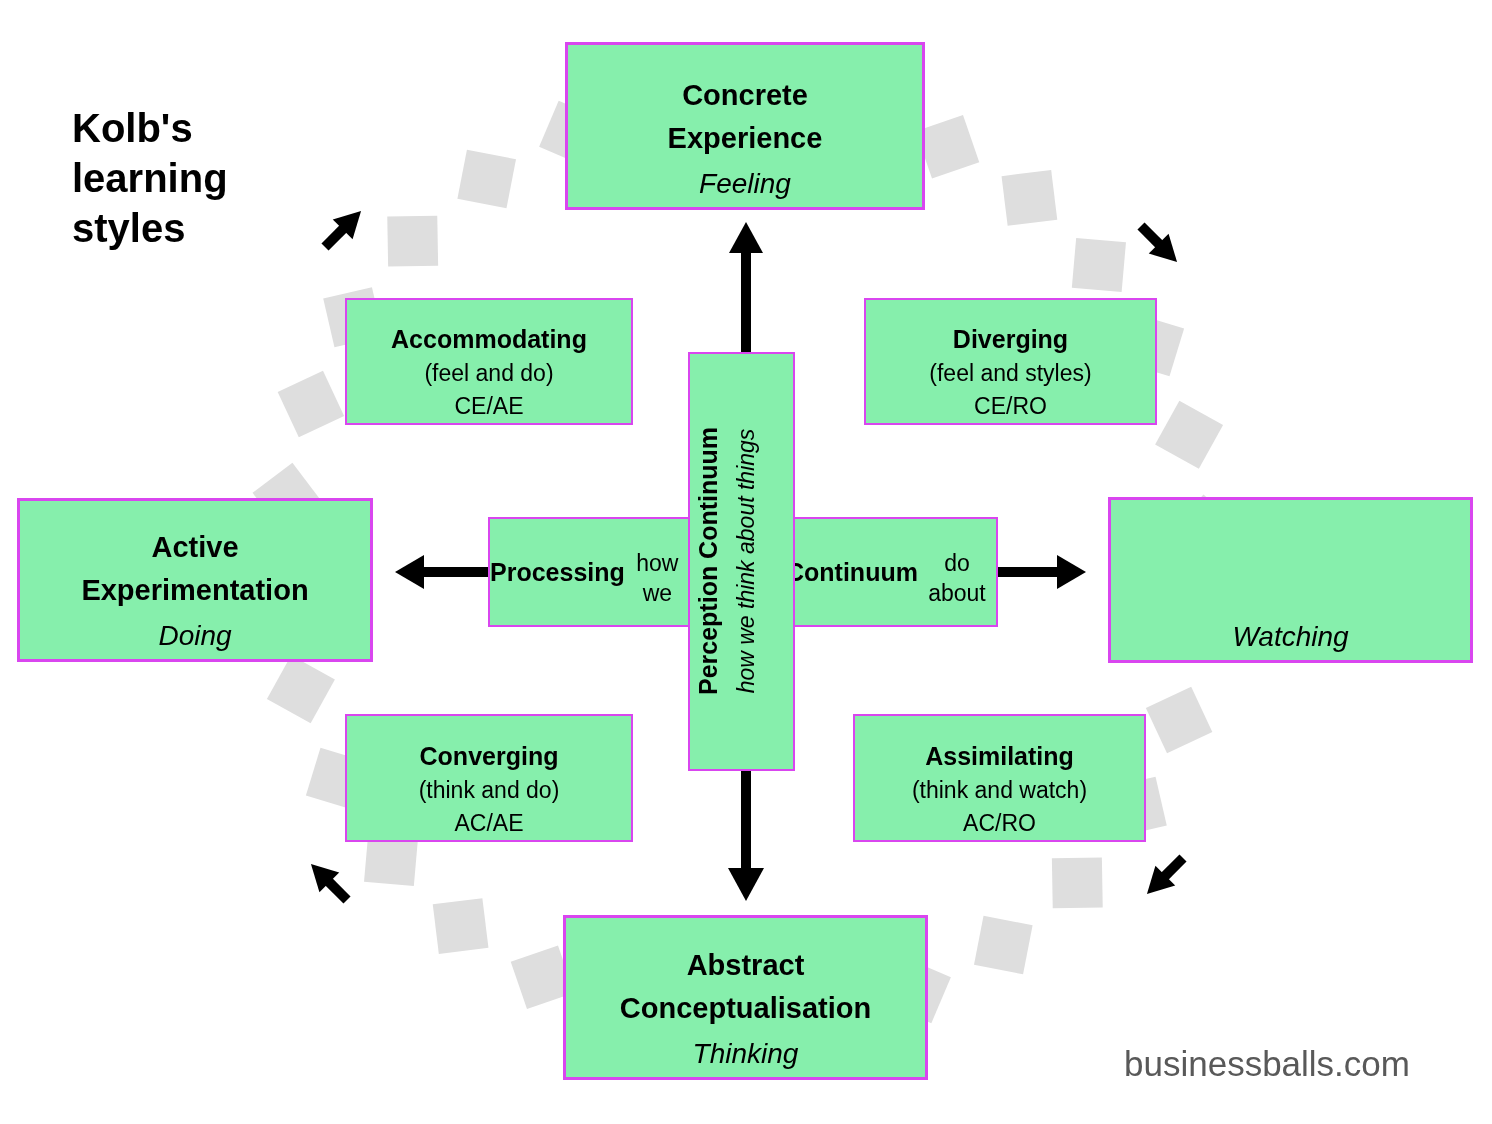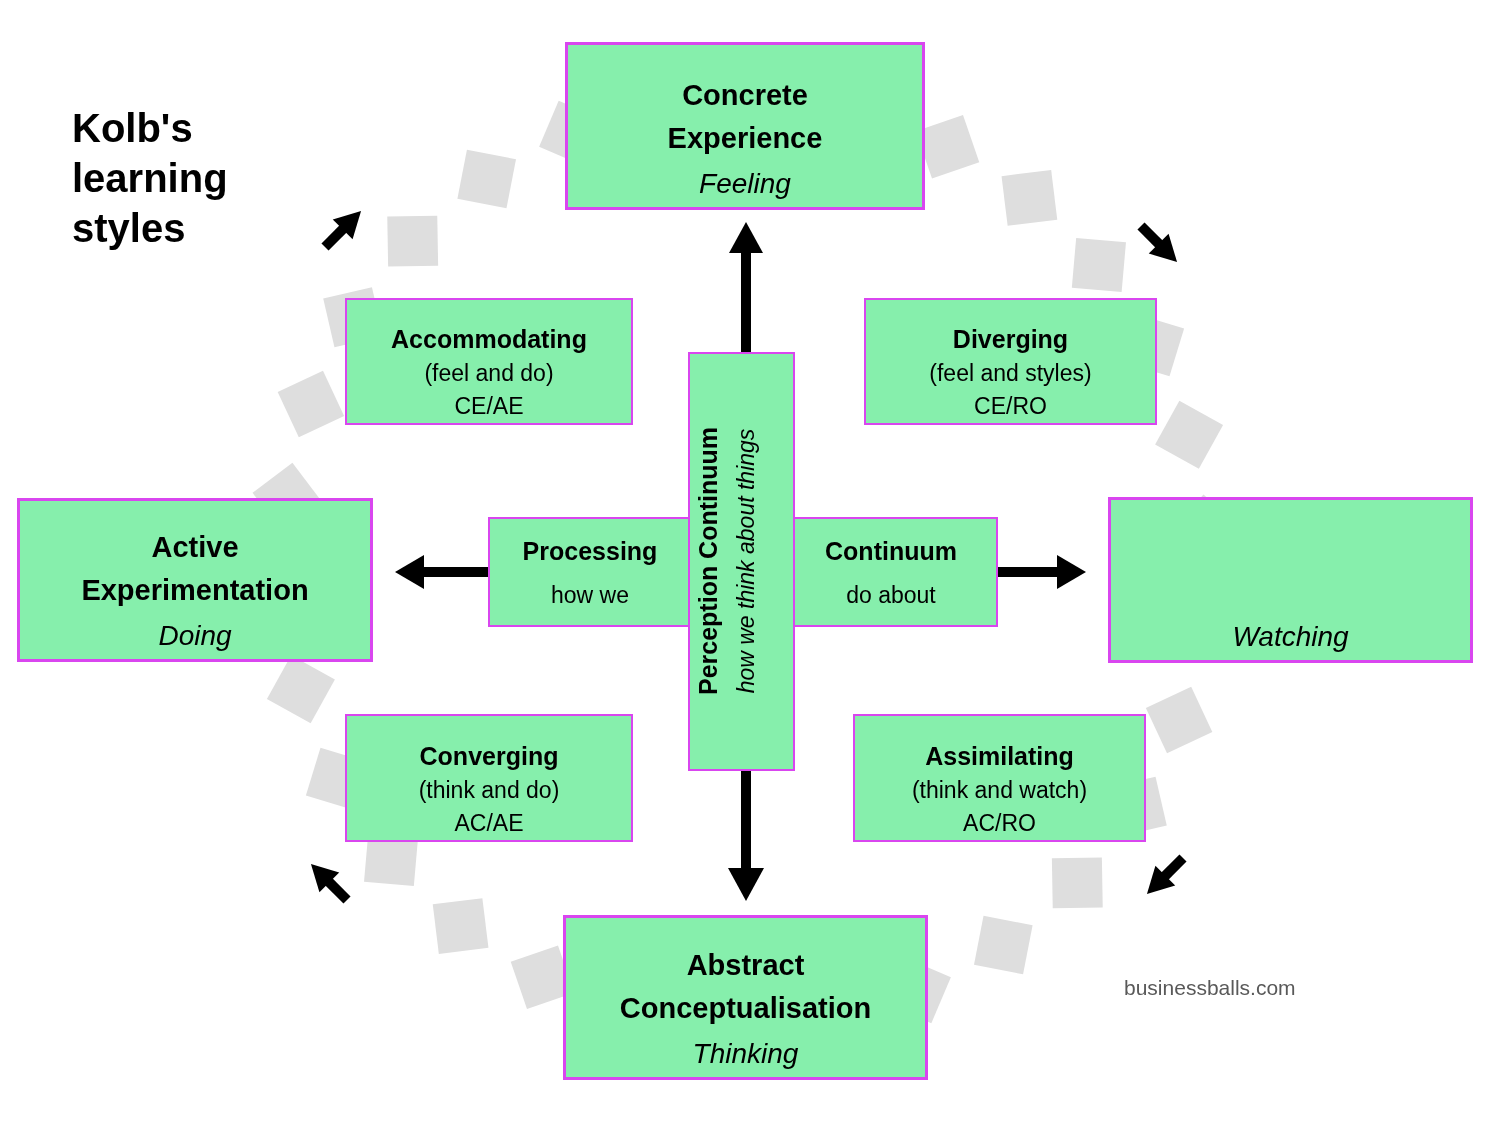--- a/index.html
+++ b/index.html
@@ -15,35 +15,35 @@
   }
   .stage .name{font-weight:bold;font-size:29px;line-height:43px;width:280px;}
   .stage .mode{font-style:italic;font-size:28px;line-height:47px;}
   .quad{border-width:2px;}
   .quad .name{font-weight:bold;font-size:25px;line-height:36px;}
   .quad .sub{font-size:23px;line-height:33px;}
   .haxis{
     left:488px;top:517px;width:510px;height:110px;border-width:2px;
     flex-direction:row;align-items:stretch;z-index:2;
   }
-  .hcell{display:flex;flex-direction:column;align-items:center;justify-content:center;}
+  .hcell{display:flex;align-items:center;justify-content:center;}
   .hcell .name{font-weight:bold;font-size:25px;line-height:34px;}
   .hcell .sub{font-size:23px;line-height:30px;margin-top:12px;}
   .vaxis{left:688px;top:352px;width:107px;height:419px;border-width:2px;z-index:3;}
   .vline{
     position:absolute;width:415px;height:50px;top:182px;line-height:50px;
     text-align:center;white-space:nowrap;transform:rotate(-90deg);
   }
   .vname{left:-190px;font-weight:bold;font-size:25px;}
   .vsub{left:-152px;font-style:italic;font-size:23px;}
   .title{
     position:absolute;left:72px;top:103px;width:220px;
     font-weight:bold;font-size:40px;line-height:50px;z-index:2;
   }
-  .credit{position:absolute;left:1124px;top:976px;font-size:21px;z-index:2;}
+  .credit{position:absolute;left:1124px;top:1044px;font-size:35px;z-index:2;}
   svg .ink{fill:#000;}
 </style>
 </head>
 <body>
 
 <div class="canvas">
 
   <svg class="layer" width="1492" height="1124" viewBox="0 0 1492 1124">
     <g id="ring">
         <rect x="-25" y="-25" width="50" height="50" transform="translate(1202.5 626.3) rotate(53)" fill="#dedede"></rect>

